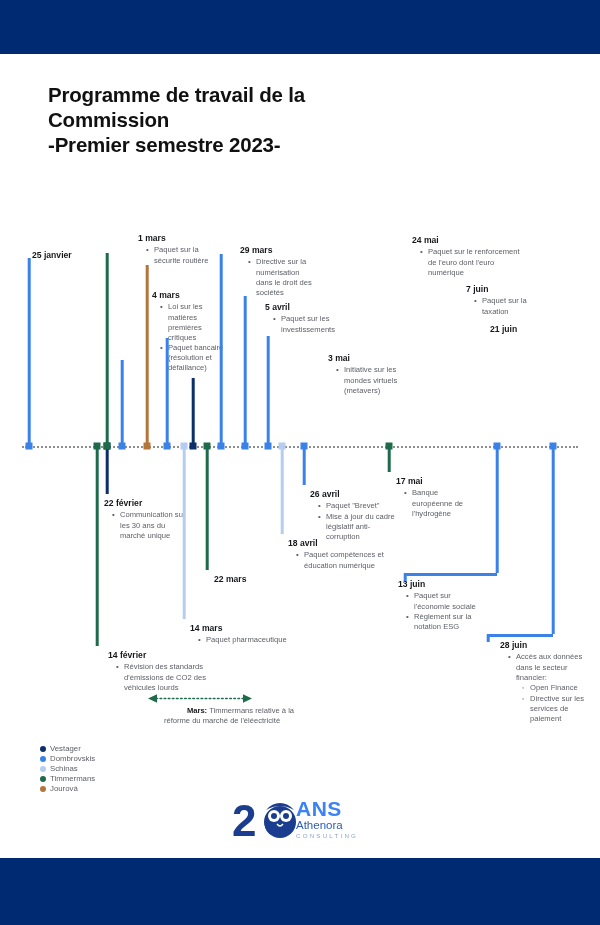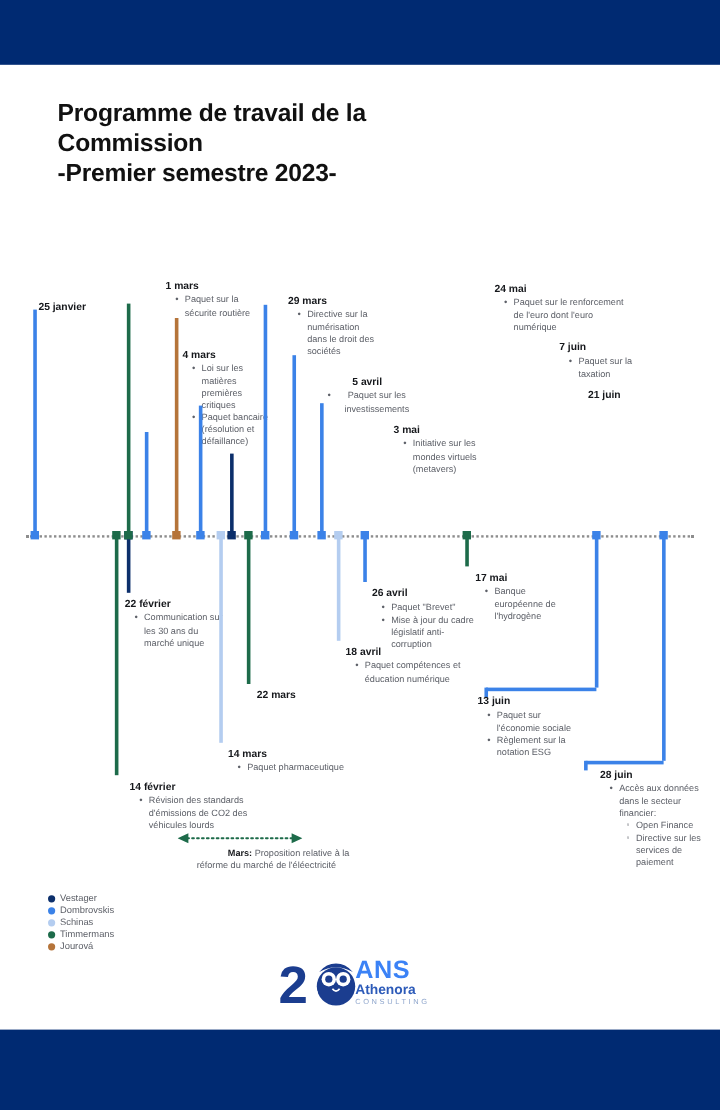--- a/index.html
+++ b/index.html
@@ -105,21 +105,21 @@
     color: #5d6068;
     line-height: 1.32;
   }
   #legend .row { display: flex; align-items: center; gap: 4px; height: 10px; }
   #legend .dot { width: 6px; height: 6px; border-radius: 50%; display: inline-block; }
 
   
   #logo { position: absolute; left: 232px; top: 796px; width: 136px; height: 52px; }
   #logo-text { position: absolute; left: 296px; top: 798px; }
   #logo-ans { font-size: 21px; font-weight: bold; color: #3b82f6; letter-spacing: 0.5px; line-height: 1; }
-  #logo-ath { font-size: 11.5px; font-weight: bold; color: #2d5bb9; line-height: 1.15; }
+  #logo-ath { font-size: 11.5px; font-weight: normal; color: #2d5bb9; line-height: 1.15; }
   #logo-con { font-size: 6.2px; color: #8fa6cc; letter-spacing: 2.2px; line-height: 1.2; }
 </style>
 </head>
 <body>
 
 <div class="bar" id="top-bar" style="background: rgb(0, 42, 114);"></div>
 <div class="bar" id="bottom-bar" style="background: rgb(0, 42, 114);"></div>
 
 <div id="title">
   <span>Programme de travail de la</span><br>
@@ -184,21 +184,21 @@
     <div class="marker" style="left: 147px; top: 446px; background: rgb(181, 116, 58);"></div>
     <div class="stem" style="left: 147px; background: rgb(181, 116, 58); top: 265px; height: 181px;"></div>
     <div class="block" style="left: 240px; top: 245px; width: 78px;">
       <span class="date">29 mars</span>
       <ul>
         <li>Directive sur la numérisation dans le droit des sociétés</li>
       </ul>
     </div>
     <div class="marker" style="left: 167px; top: 446px; background: rgb(59, 130, 232);"></div>
     <div class="stem" style="left: 167px; background: rgb(59, 130, 232); top: 338px; height: 108px;"></div>
-    <div class="block" style="left: 265px; top: 313px; width: 82px; text-align: center;">
+    <div class="block" style="left: 265px; top: 302px; width: 82px;">
       <span class="date">5 avril</span>
       <ul>
         <li>Paquet sur les investissements</li>
       </ul>
     </div>
     <div class="marker" style="left: 282px; top: 446px; background: rgb(180, 205, 240);"></div>
     <div class="stem" style="left: 282px; background: rgb(180, 205, 240); top: 446px; height: 88px;"></div>
     <div class="block" style="left: 288px; top: 538px; width: 110px;">
       <span class="date">18 avril</span>
       <ul>
@@ -276,21 +276,21 @@
       </ul>
     </div>
   </div>
 
 <svg id="mars-arrow" viewBox="0 0 104 9">
   <line x1="8" y1="4.5" x2="96" y2="4.5" stroke="#1d6b4a" stroke-width="1.6" stroke-dasharray="1.5 2.6" stroke-linecap="round"></line>
   <polygon points="0,4.5 9,0.3 9,8.7" fill="#1d6b4a"></polygon>
   <polygon points="104,4.5 95,0.3 95,8.7" fill="#1d6b4a"></polygon>
 </svg>
 <div id="mars-note">
-  <b>Mars:</b><span> Proposition relative à la réforme du marché de l'éléectricité</span>
+  <b>Mars:</b><span> Timmermans relative à la réforme du marché de l'éléectricité</span>
 </div>
 
 <div id="legend">
     <div class="row">
       <span class="dot" style="background: rgb(12, 47, 107);"></span>
       <span>Vestager</span>
     </div>
     <div class="row">
       <span class="dot" style="background: rgb(59, 130, 232);"></span>
       <span>Dombrovskis</span>

